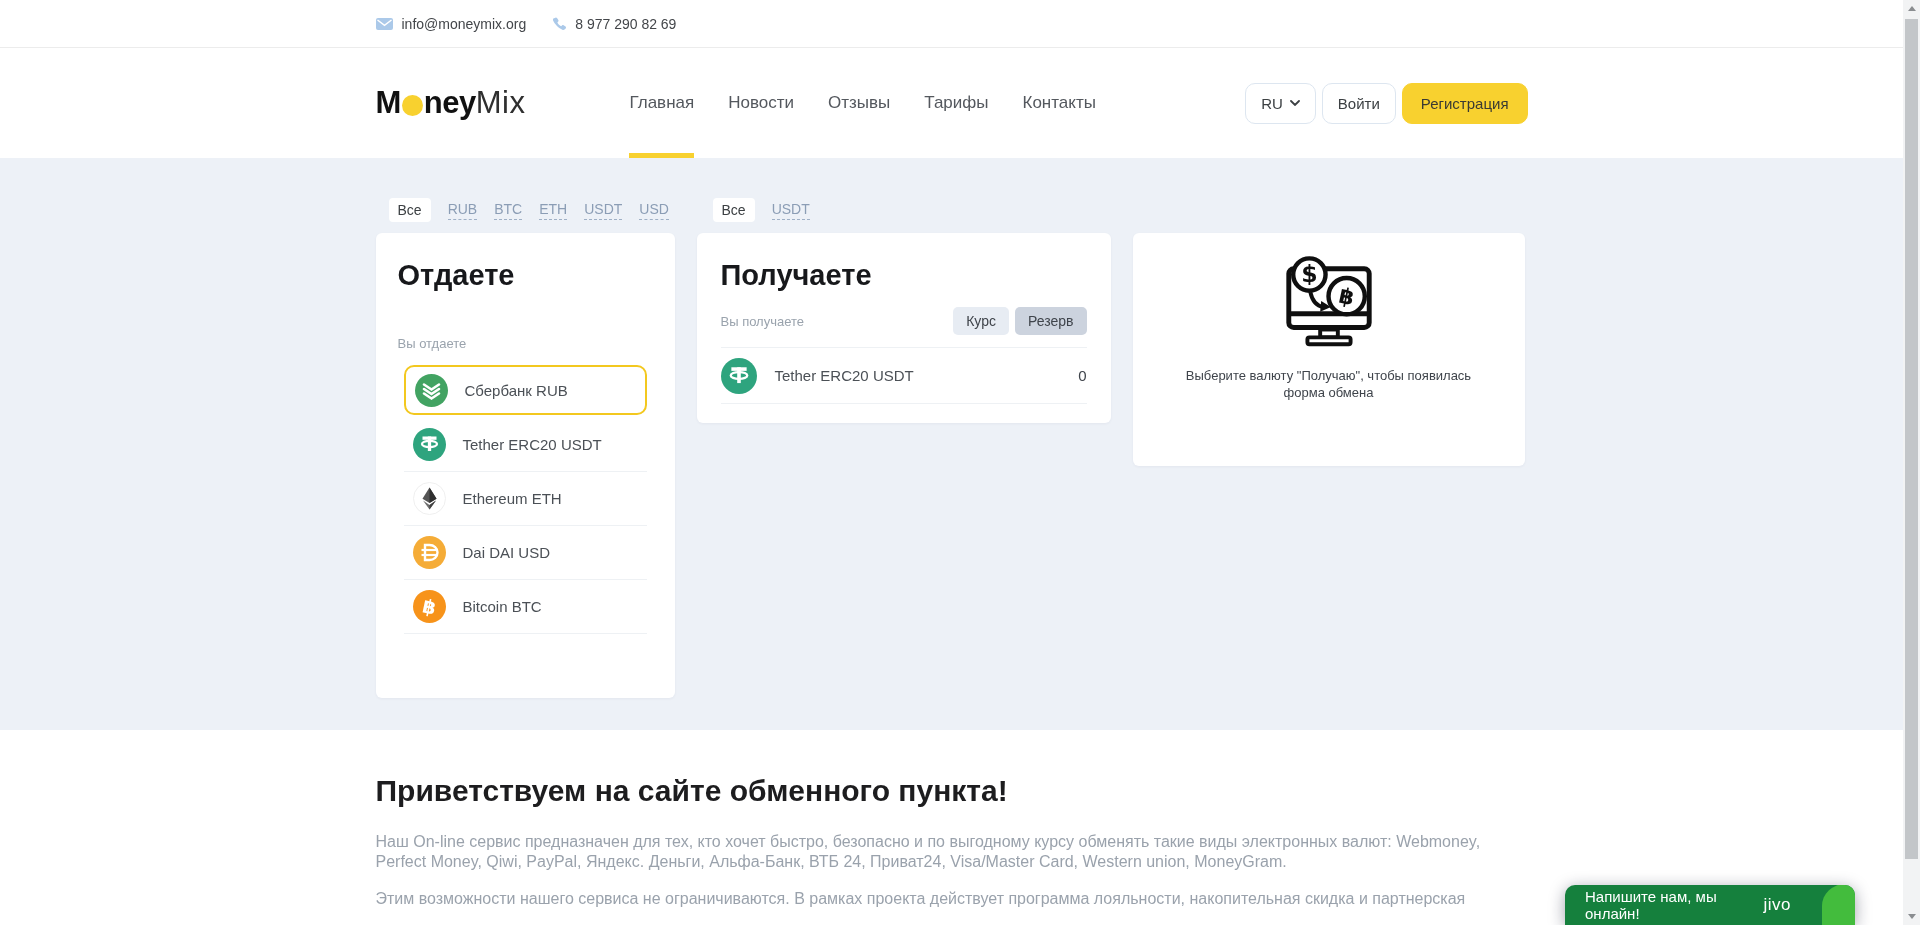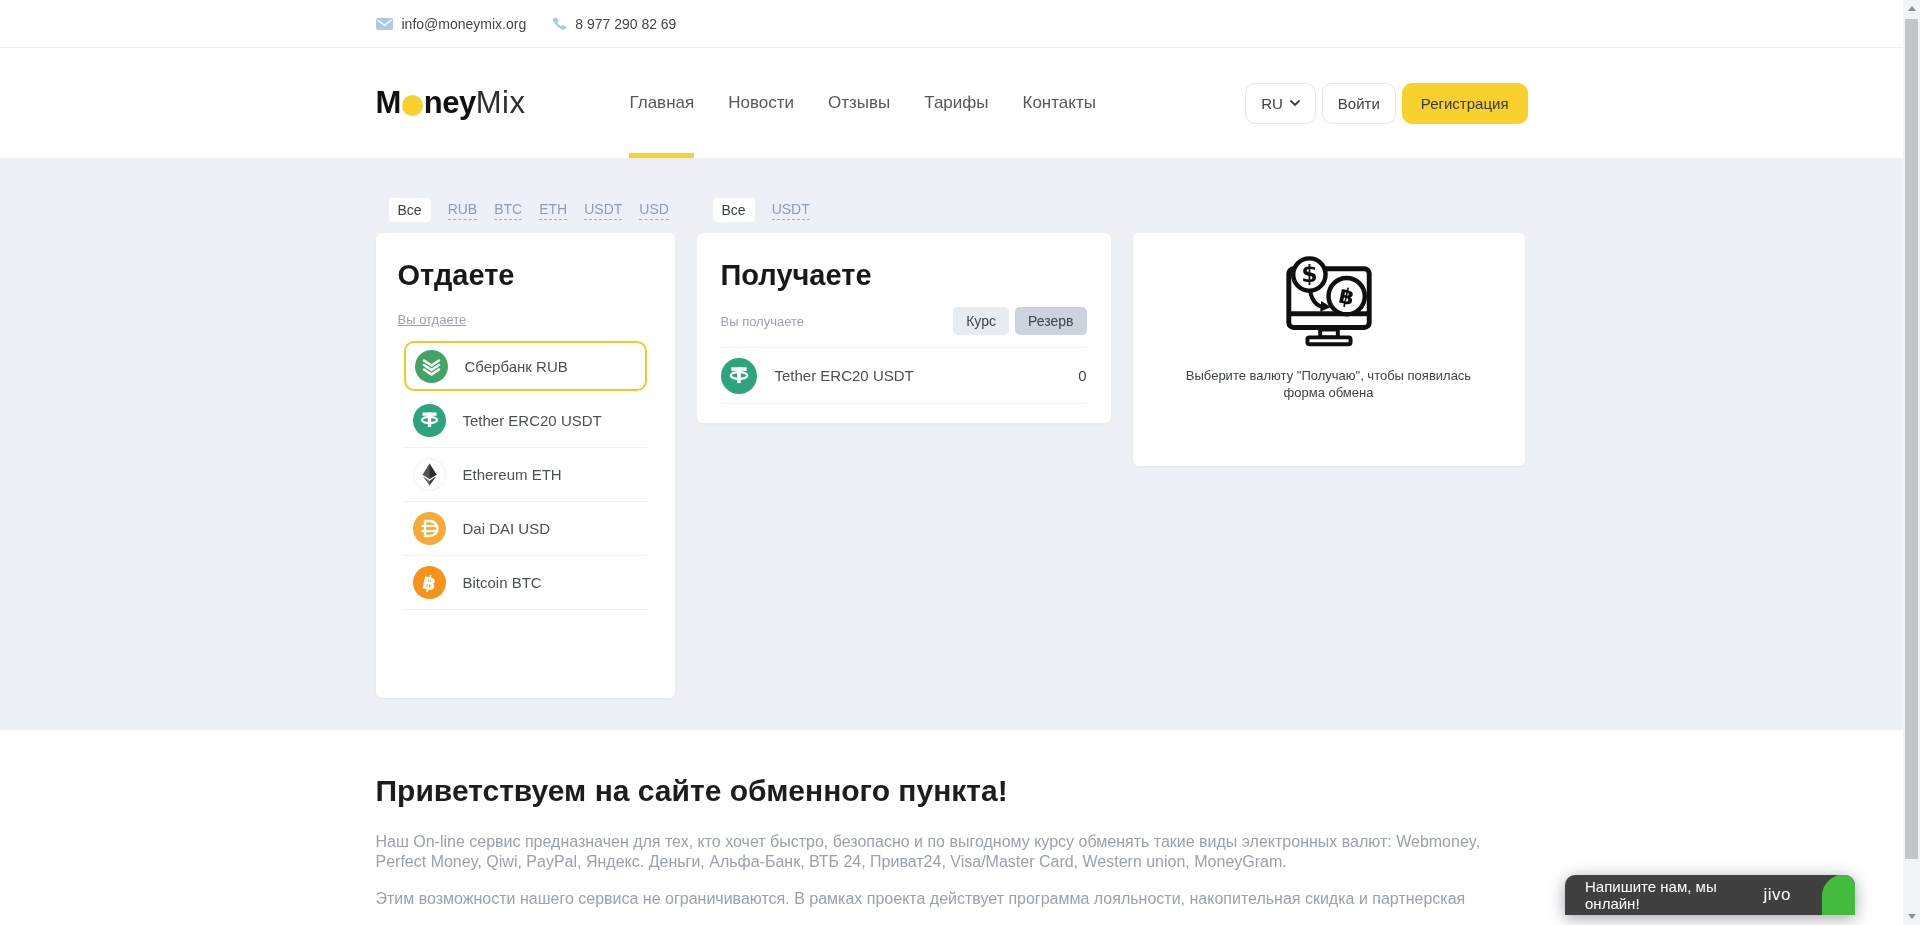--- a/index.html
+++ b/index.html
@@ -37,21 +37,21 @@
   .tab { color:#8b9db5; border-bottom:1px dashed #9fb0c6; padding-bottom:2px; cursor:pointer; }
   .tab.active { background:#fff; color:#3c4043; border-bottom:none; border-radius:4px; padding:4px 9px; }
 
   .panels { display:flex; gap:22px; align-items:flex-start; }
   .panel { background:#fff; border-radius:6px; box-shadow:0 1px 3px rgba(33,48,73,0.05); }
   .panel-title { font-size:29px; font-weight:700; color:#17181b; margin:0; }
   .panel-label { font-size:13px; color:#9aa3ad; }
 
   .give-panel { width:299px; height:465px; padding:26px 14px 10px; }
   .give-panel .panel-title { margin-left:8px; }
-  .give-panel .panel-label { margin:20px 0 12px 8px;text-decoration:underline; }
+  .give-panel .panel-label { margin:44px 0 12px 8px; }
   .currency-list { list-style:none; margin:14px; padding:0; }
   .currency-row { display:flex; align-items:center; gap:17px; height:54px; padding:0 9px;
     border-bottom:1px solid #eef1f4; font-size:15px; color:#4b5056; cursor:pointer; }
   .currency-row.selected { border:2px solid #f3c81f; border-radius:10px; height:50px; margin-bottom:3px; }
   .coin { width:33px; height:33px; flex:none; display:flex; }
   .coin svg { width:100%; height:100%; }
 
   .get-panel { width:414px; height:190px; padding:26px 24px 0; }
   .get-head { display:flex; align-items:center; margin-top:15px; }
   .pills { margin-left:auto; display:flex; gap:6px; }
@@ -66,21 +66,21 @@
   .info-panel { width:392px; height:233px; display:flex; flex-direction:column; align-items:center; padding-top:20px; }
   .info-caption { margin-top:12px; font-size:13px; line-height:17px; color:#3f444b; text-align:center; max-width:312px; }
 
   
   .welcome { background:#fff; padding-top:44px; }
   .welcome-title { font-size:30px; font-weight:700; color:#1d1d1f; margin:0; }
   .welcome p { font-size:16px; line-height:20px; color:#9aa2ac; margin:24px 0 0; }
   .welcome p + p { margin-top:17px; }
 
   
-  .jivo { position:absolute; bottom:10px; right:48px; width:290px; height:40px; background:#404040;
+  .jivo { position:absolute; bottom:0; right:48px; width:290px; height:40px; background:#15803d;
     border-radius:10px 10px 0 0; display:flex; align-items:center; padding:0 20px; color:#fff;
     font-size:15px; box-shadow:0 3px 16px rgba(20,24,48,0.4); overflow:hidden; cursor:pointer; }
   .jivo-brand { margin-left:auto; margin-right:44px; font-size:17px; letter-spacing:0.5px; }
   .jivo-leaf { position:absolute; right:-13px; top:-1px; width:46px; height:44px; background:#43bc3d;
     border-radius:50% 50% 50% 0; }
 
   
   .scrollbar { position:absolute; top:0; right:0; width:17px; height:925px; background:#f2f3f4; }
   .sb-thumb { position:absolute; top:19px; left:2px; width:13px; height:840px; background:#c3c6c9; cursor:pointer; }
   .sb-up, .sb-down { position:absolute; left:0; width:17px; height:17px; display:flex; align-items:center; justify-content:center; cursor:pointer; }

